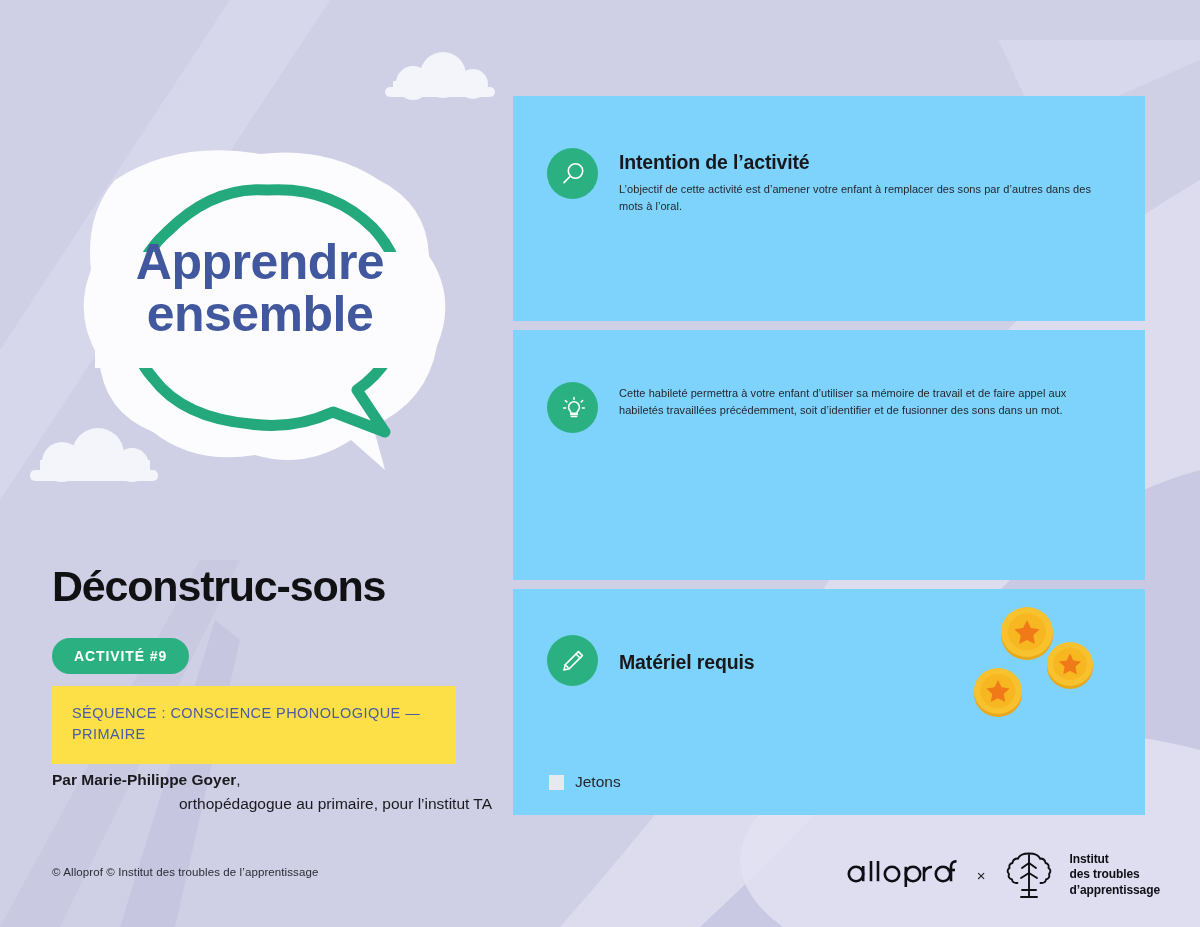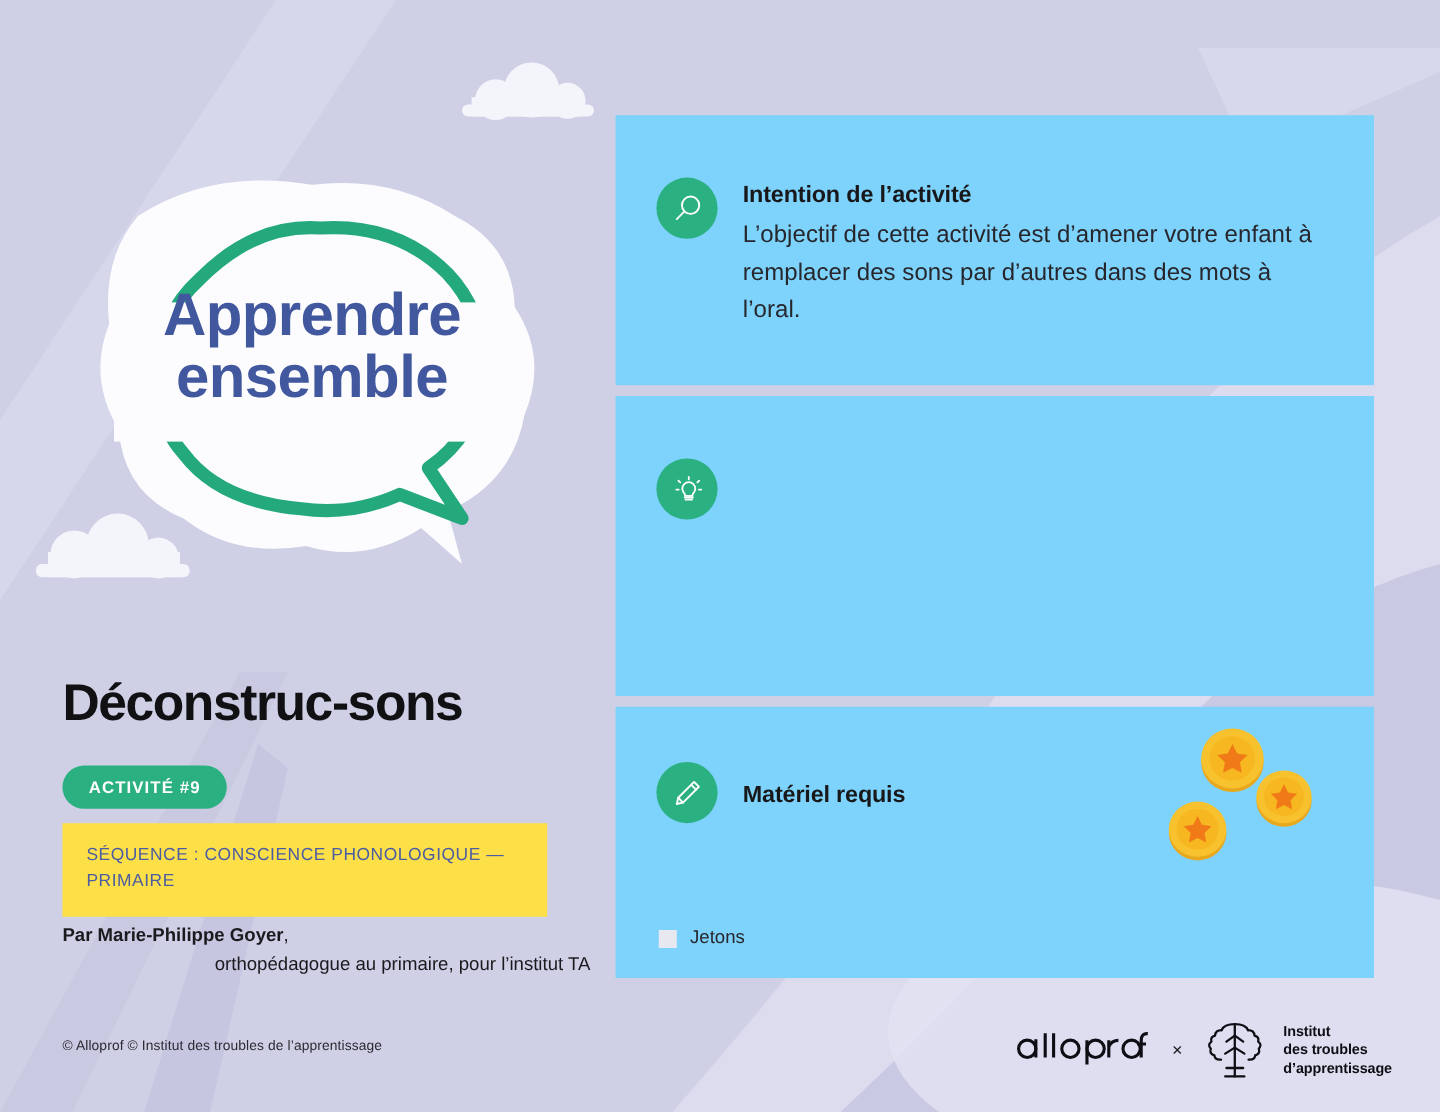--- a/index.html
+++ b/index.html
@@ -81,21 +81,21 @@
     background:#2BB181; flex:0 0 51px;
     display:flex; align-items:center; justify-content:center;
   }
   .icon-circle svg { display:block; }
   .card-body { flex:1; padding-top:3px; }
   .card-title {
     font-size:19.5px; font-weight:700; color:#18181B;
     letter-spacing:-0.15px; margin-bottom:7px;
   }
   .card-text {
-    font-size:20px; color:#26262C; line-height:1.55; letter-spacing:0.05px;
+    font-size:11px; color:#26262C; line-height:1.55; letter-spacing:0.05px;
   }
   .card.c3 .card-row { padding-top:46px; align-items:center; }
   .card.c3 .card-title { margin-bottom:0; }
 
   
   .coins { position:absolute; right:48px; top:16px; width:130px; height:115px; }
   .coins svg { width:100%; height:100%; display:block; }
 
   
   .material-list { position:absolute; left:36px; bottom:24px; }
@@ -215,20 +215,21 @@
           <line x1="11.6" y1="20.6" x2="18.4" y2="20.6"></line>
           <line x1="12.3" y1="22.4" x2="17.7" y2="22.4"></line>
           <line x1="15" y1="3.4" x2="15" y2="5.4"></line>
           <line x1="6.4" y1="6.6" x2="7.9" y2="8"></line>
           <line x1="23.6" y1="6.6" x2="22.1" y2="8"></line>
           <line x1="4.6" y1="14" x2="6.6" y2="14"></line>
           <line x1="25.4" y1="14" x2="23.4" y2="14"></line>
         </svg>
       </div>
       <div class="card-body">
+        <p class="card-text">Cette habileté permettra à votre enfant d’utiliser sa mémoire de travail et de faire appel aux habiletés travaillées précédemment, soit d’identifier et de fusionner des sons dans un mot.</p>
       </div>
     </div>
   </section>
 
   <section class="card c3">
     <div class="card-row">
       <div class="icon-circle">
         <svg width="28" height="28" viewBox="0 0 28 28" fill="none" stroke="#ffffff" stroke-width="1.6" stroke-linejoin="round" stroke-linecap="round">
           <path d="M19.4 4.6l4 4L10.2 21.8l-5.2 1.2 1.2-5.2L19.4 4.6Z"></path>
           <path d="M6.2 17.8l4 4"></path>

